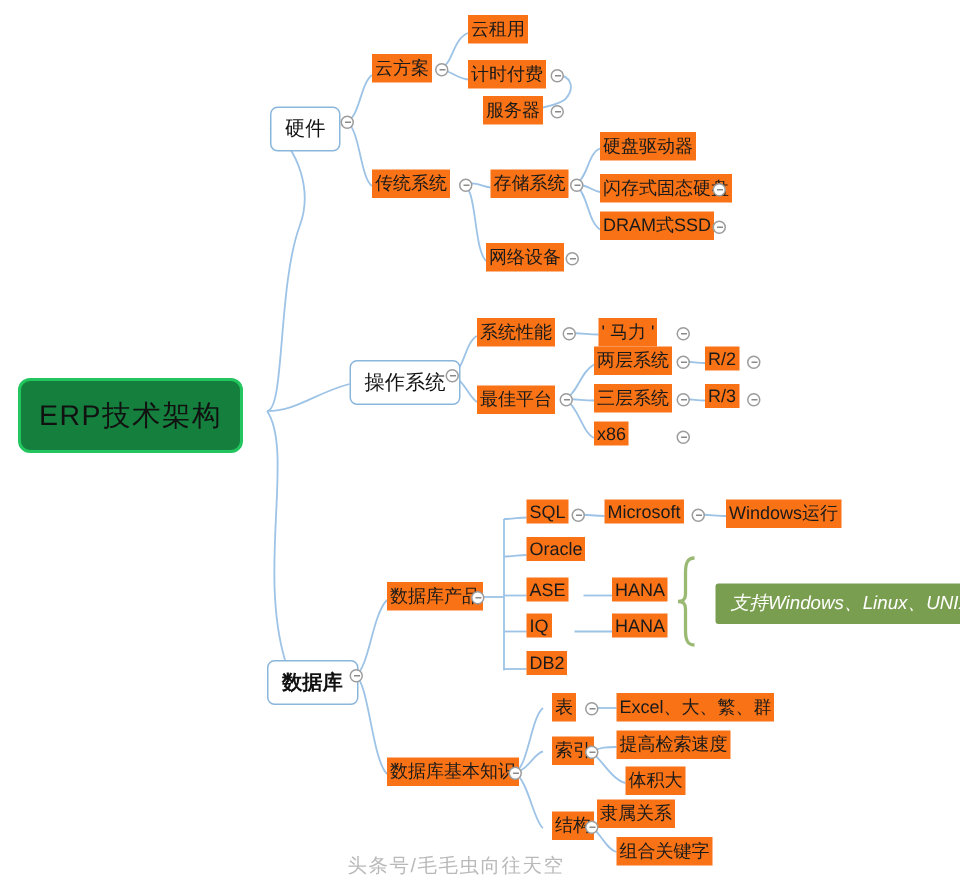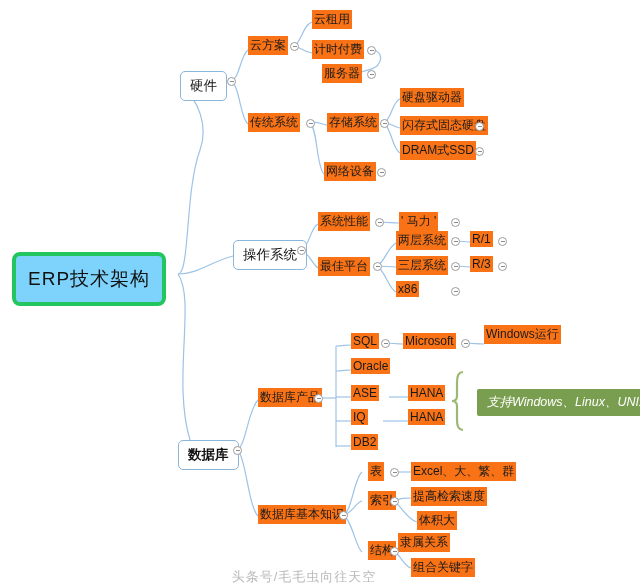--- a/index.html
+++ b/index.html
@@ -26,23 +26,23 @@
     pointer-events: none;
   }
   .node {
     position: absolute;
     box-sizing: border-box;
     white-space: nowrap;
     color: #1a1a1a;
   }
   
   .node.root {
-    border: 4px solid #22c55e;
+    border: 2px solid #22c55e;
     border-radius: 8px;
-    background: #7dd3fc;
+    background: #15803d;
     font-size: 19px;
     padding: 10px 12px;
     letter-spacing: 1px;
     color: #111111;
   }
   
   .node.lvl1 {
     border: 1px solid #8ab6dc;
     border-radius: 5px;
     background: #ffffff;
@@ -176,29 +176,29 @@
   <div class="node plain" style="left:327px; top:113px;">存储系统</div>
   <div class="node plain" style="left:400px; top:88px;">硬盘驱动器</div>
   <div class="node plain" style="left:400px; top:116px;">闪存式固态硬盘</div>
   <div class="node plain" style="left:400px; top:141px;">DRAM式SSD</div>
   <div class="node plain" style="left:324px; top:162px;">网络设备</div>
 
   <div class="node plain" style="left:318px; top:212px;">系统性能</div>
   <div class="node plain" style="left:399px; top:212px;">' 马力 '</div>
   <div class="node plain" style="left:318px; top:257px;">最佳平台</div>
   <div class="node plain" style="left:396px; top:231px;">两层系统</div>
-  <div class="node plain" style="left:470px; top:231px;">R/1</div>
+  <div class="node plain" style="left:470px; top:231px;">R/2</div>
   <div class="node plain" style="left:396px; top:256px;">三层系统</div>
   <div class="node plain" style="left:470px; top:256px;">R/3</div>
   <div class="node plain" style="left:396px; top:281px;">x86</div>
 
   <div class="node plain" style="left:258px; top:388px;">数据库产品</div>
   <div class="node plain" style="left:351px; top:333px;">SQL</div>
   <div class="node plain" style="left:403px; top:333px;">Microsoft</div>
-  <div class="node plain" style="left:484px; top:325px;">Windows运行</div>
+  <div class="node plain" style="left:484px; top:333px;">Windows运行</div>
   <div class="node plain" style="left:351px; top:358px;">Oracle</div>
   <div class="node plain" style="left:351px; top:385px;">ASE</div>
   <div class="node plain" style="left:408px; top:385px;">HANA</div>
   <div class="node plain" style="left:351px; top:409px;">IQ</div>
   <div class="node plain" style="left:408px; top:409px;">HANA</div>
   <div class="node plain" style="left:351px; top:434px;">DB2</div>
   <div class="node note" style="left:477px; top:389px;">支持Windows、Linux、UNIX</div>
   <div class="node plain" style="left:258px; top:505px;">数据库基本知识</div>
   <div class="node plain" style="left:368px; top:462px;">表</div>
   <div class="node plain" style="left:411px; top:462px;">Excel、大、繁、群</div>

